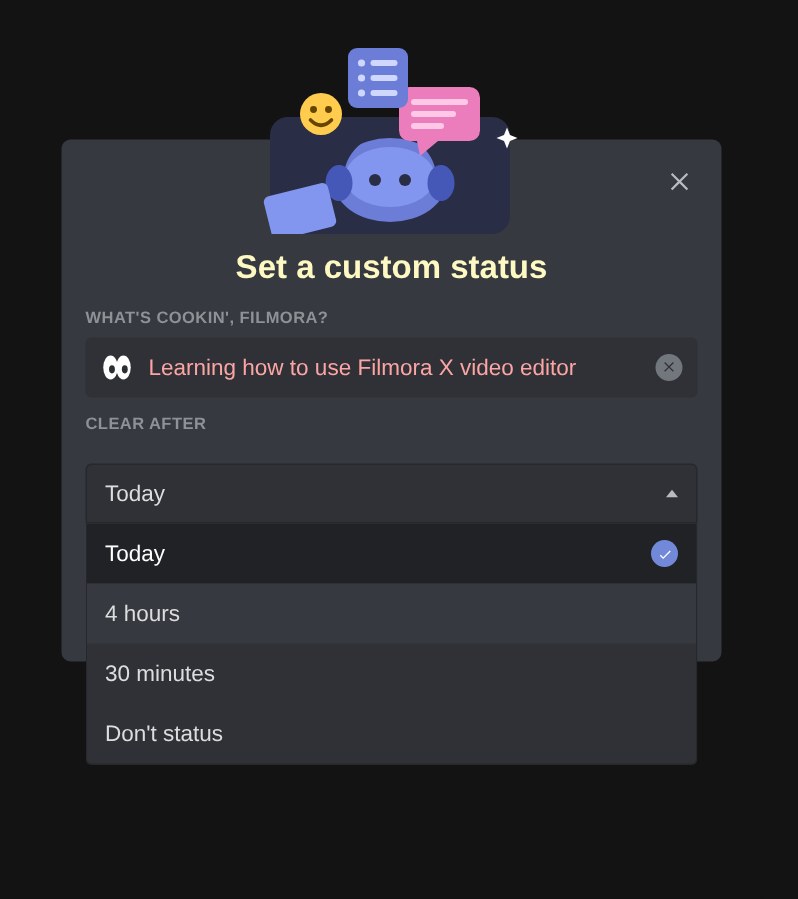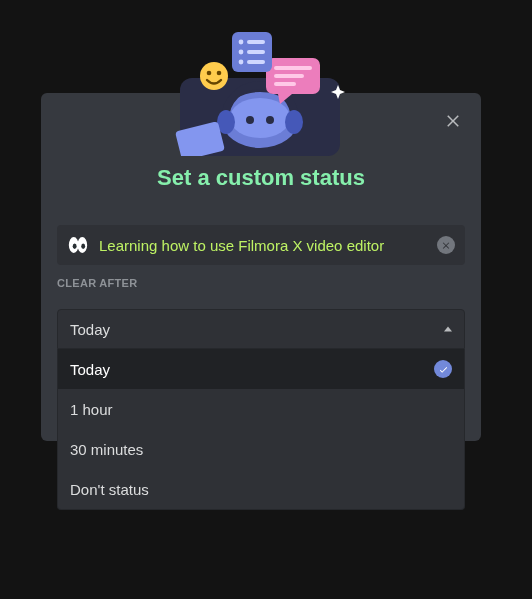--- a/index.html
+++ b/index.html
@@ -31,21 +31,21 @@
     cursor: pointer;
     color: #b9bbbe;
     background: transparent; border: none;
   }
   .close-btn svg { width: 18px; height: 18px; }
   .title {
     position: absolute;
     left: 0; right: 0; top: 72px;
     text-align: center;
     font-size: 22px; font-weight: 700;
-    color: #86efac;
+    color: #fef9c3;
   }
   .label {
     position: absolute;
     left: 16px;
     font-size: 11px; font-weight: 700;
     color: #8e9297;
     text-transform: uppercase;
     letter-spacing: 0.3px;
   }
   .label.q { top: 113px; }
@@ -62,21 +62,21 @@
   }
   .emoji {
     width: 22px; height: 22px;
     margin-right: 10px;
     flex-shrink: 0;
   }
   .status-input {
     flex: 1;
     background: transparent;
     border: none; outline: none;
-    color: #bef264;
+    color: #fca5a5;
     font-size: 15px;
   }
   .clear-input {
     width: 18px; height: 18px;
     border-radius: 50%;
     background: #72767d;
     display: flex; align-items: center; justify-content: center;
     cursor: pointer;
     flex-shrink: 0;
   }
@@ -146,20 +146,21 @@
   <button class="close-btn">
     <span>
       <svg viewBox="0 0 24 24">
           <path fill="currentColor" d="M18.3 5.71L12 12.01l-6.3-6.3-1.41 1.41 6.3 6.3-6.3 6.3 1.41 1.41 6.3-6.3 6.3 6.3 1.41-1.41-6.3-6.3 6.3-6.3z"></path>
         </svg>
     </span>
   </button>
 
   <h2 class="title">Set a custom status</h2>
 
+  <div class="label q">WHAT'S COOKIN', FILMORA?</div>
 
   <div class="input-row">
     <span class="emoji">
       <svg viewBox="0 0 36 36">
           <ellipse cx="11" cy="18" rx="8" ry="13" fill="#fff"></ellipse>
           <ellipse cx="25" cy="18" rx="8" ry="13" fill="#fff"></ellipse>
           <ellipse cx="12.5" cy="20" rx="3.2" ry="4.5" fill="#292f33"></ellipse>
           <ellipse cx="26.5" cy="20" rx="3.2" ry="4.5" fill="#292f33"></ellipse>
         </svg>
     </span>
@@ -183,22 +184,22 @@
 
 <div class="dropdown">
     <div class="option selected">
       <span>Today</span>
       <span class="check">
         <svg viewBox="0 0 24 24">
           <path fill="#fff" d="M9 16.2l-3.5-3.5-1.4 1.4L9 19 20 8l-1.4-1.4z"></path>
         </svg>
       </span>
     </div>
-    <div class="option">
-      <span>1 hour</span>
+    <div class="option hover">
+      <span>4 hours</span>
     </div>
     <div class="option">
       <span>30 minutes</span>
     </div>
     <div class="option">
       <span>Don't status</span>
     </div>
   </div>
 
 <div class="hero">

